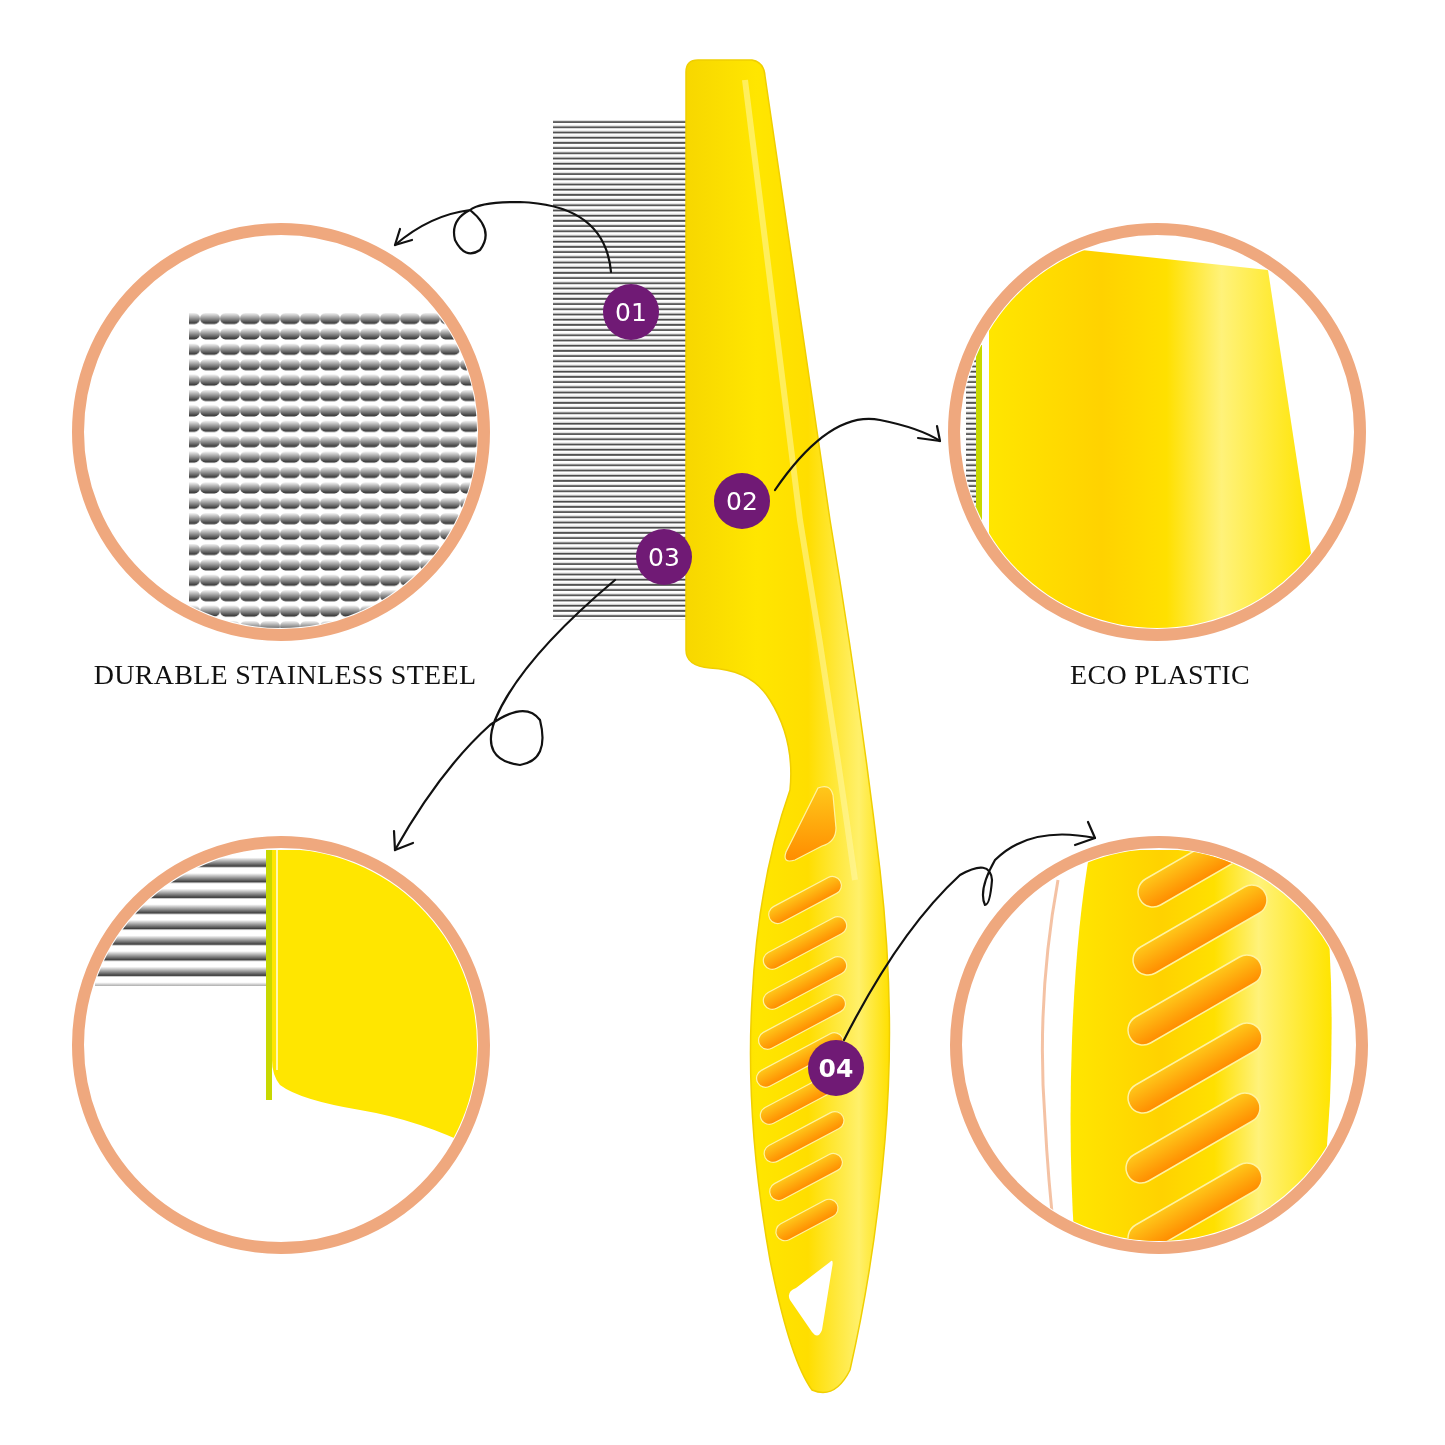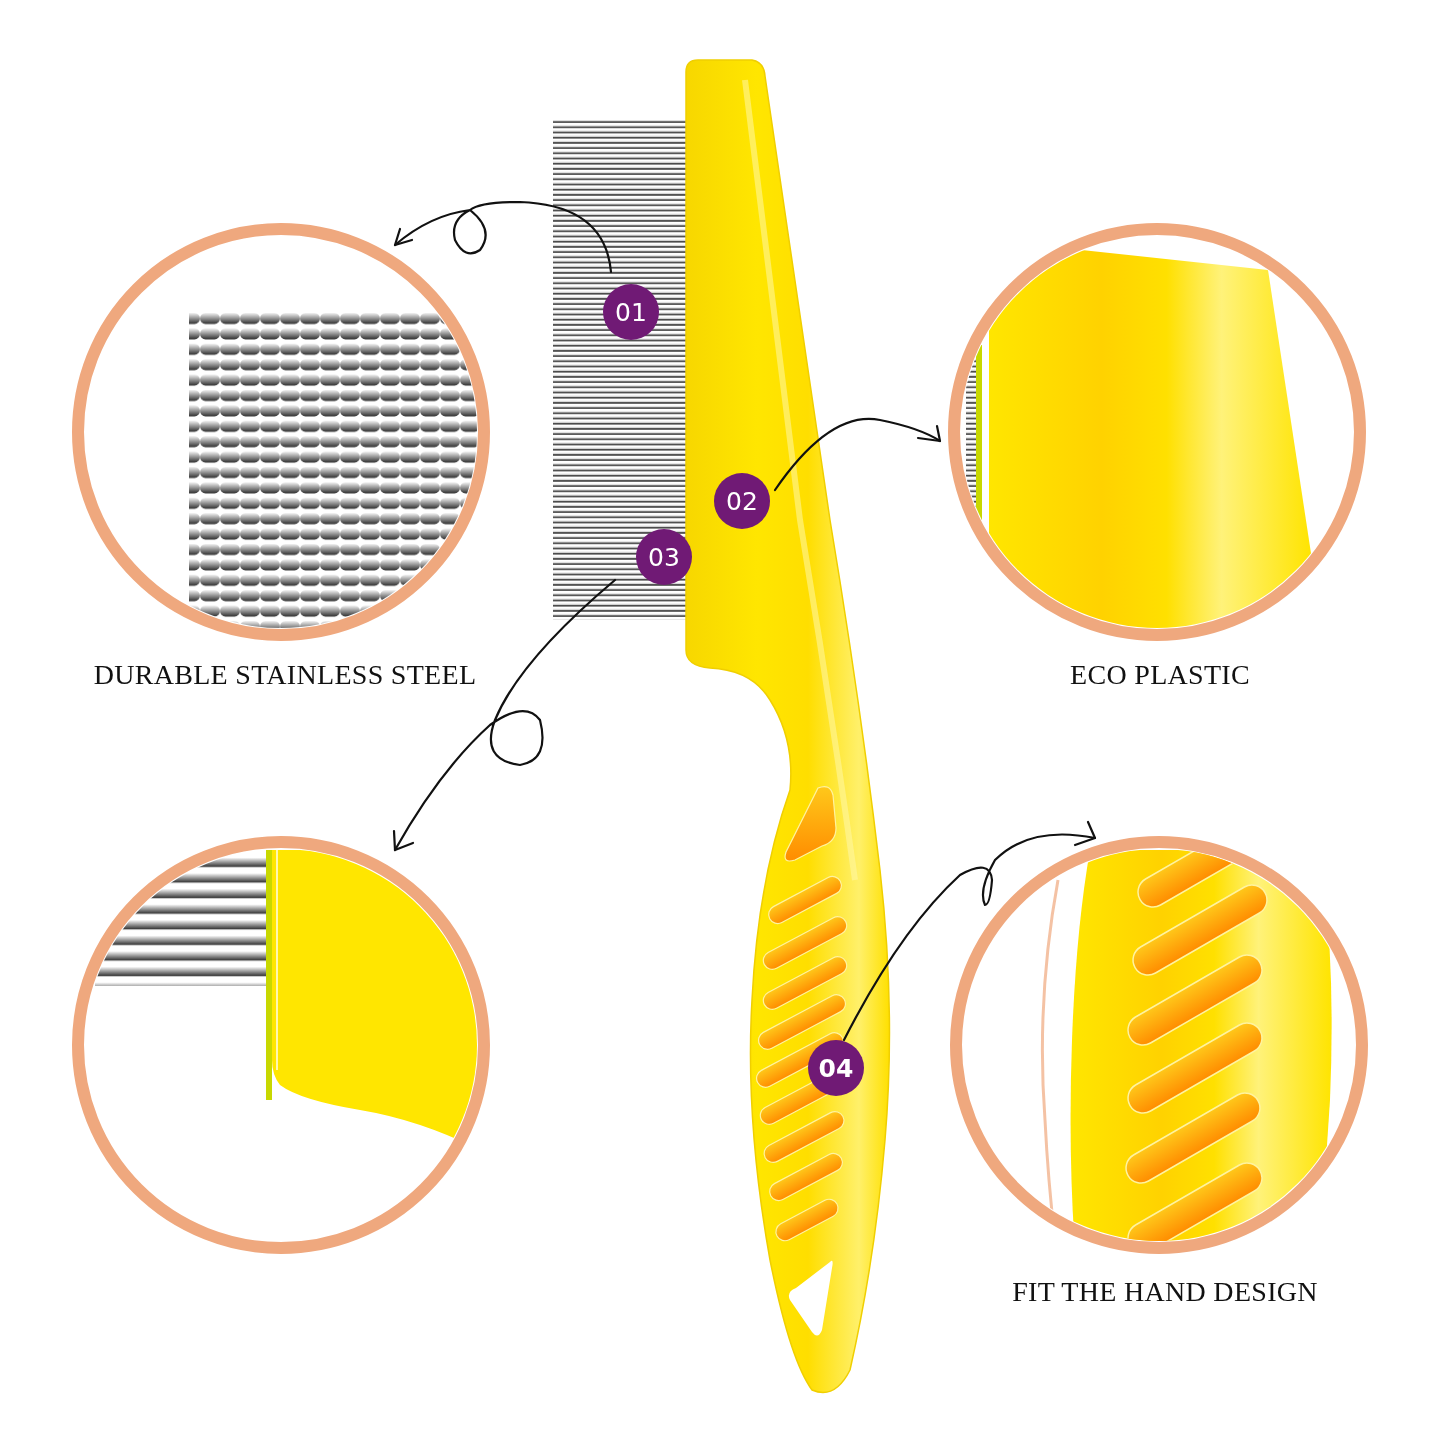--- a/index.html
+++ b/index.html
@@ -160,15 +160,14 @@
   </g>
 </svg>
 
 <div class="badge" style="left:603px;top:284px;">01</div>
 <div class="badge" style="left:714px;top:473px;">02</div>
 <div class="badge" style="left:636px;top:529px;">03</div>
 <div class="badge" style="left:808px;top:1040px;font-weight:bold;">04</div>
 
 <div class="label" style="left:60px;top:661px;width:450px;">DURABLE STAINLESS STEEL</div>
 <div class="label" style="left:1010px;top:661px;width:300px;">ECO PLASTIC</div>
-<div class="label" style="left:980px;top:1278px;width:370px;">FIT THE HAND DESIGN</div>
 
 </div>
 
 </body></html>

